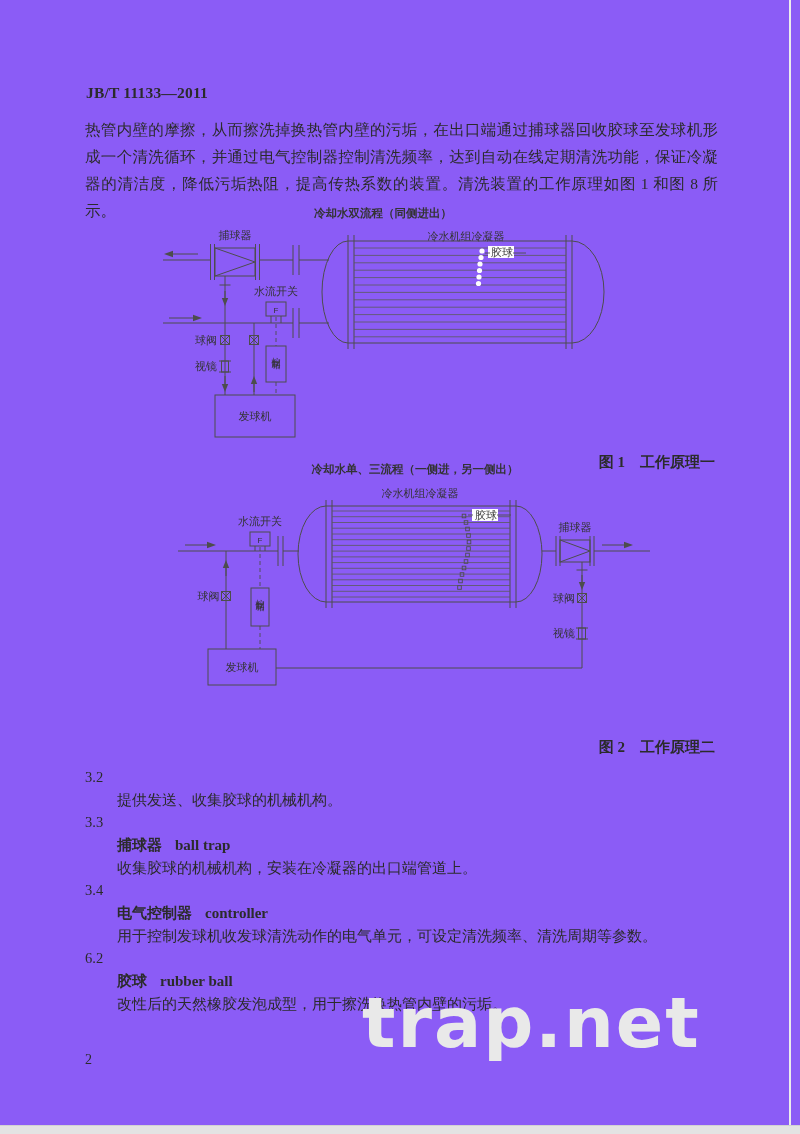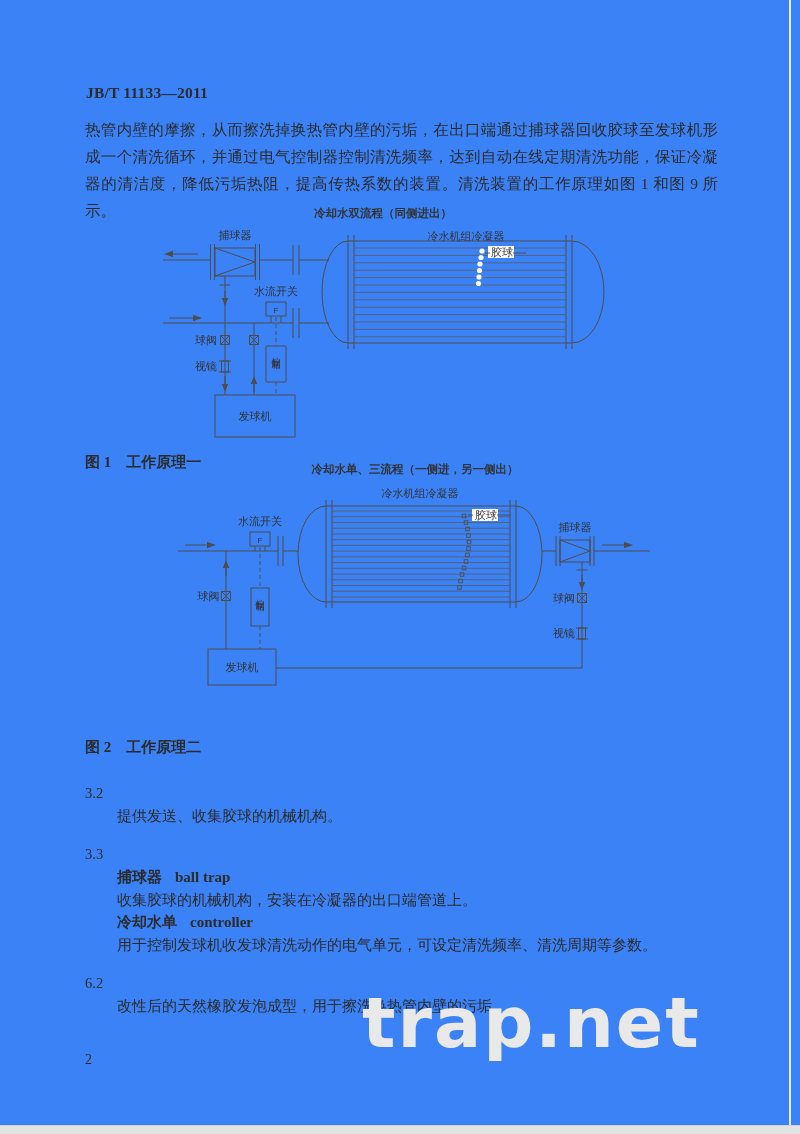--- a/index.html
+++ b/index.html
@@ -1,61 +1,61 @@
 <!DOCTYPE html>
 <html><head>
 <meta charset="utf-8">
 <style>
   html,body{margin:0;padding:0;}
   body{width:800px;height:1134px;position:relative;background:#ffffff;
        font-family:"Liberation Serif","DejaVu Serif",serif;color:#2b2b2b;overflow:hidden;}
-  .page{position:absolute;inset:0;background:#3b82f6;}
+  .page{position:absolute;inset:0;background:#8b5cf6;}
   .std-no{position:absolute;left:86px;top:84px;font-size:15.5px;font-weight:bold;letter-spacing:.2px;}
   .intro{position:absolute;left:85px;top:116px;width:633px;font-size:15.5px;line-height:27px;
          text-align:justify;text-justify:inter-ideograph;}
   .figwrap{position:absolute;}
   .fig1{left:153px;top:203px;}
   .fig2{left:170px;top:461px;}
-  .caption{position:absolute;left:85px;width:630px;text-align:left;font-weight:bold;font-size:15px;}
+  .caption{position:absolute;left:85px;width:630px;text-align:right;font-weight:bold;font-size:15px;}
   .cap1{top:453px;}
   .cap2{top:738px;}
   svg text{font-family:"Liberation Serif","DejaVu Serif",serif;fill:#333;font-size:11px;}
   svg .dtitle{font-size:11.5px;font-weight:bold;}
   svg .dlab{font-size:11px;}
   svg .mid{text-anchor:middle;}
   svg .end{text-anchor:end;}
   svg .vtext{writing-mode:vertical-rl;text-orientation:upright;font-size:9px;letter-spacing:1.5px;}
   svg .fmark{font-size:8px;font-family:"Liberation Sans",sans-serif;}
   svg line,svg path,svg rect,svg polyline{stroke:#4d4d4d;fill:none;stroke-width:1;}
   svg .tube{stroke:#5a5a5a;stroke-width:.8;}
   svg .thin{stroke-width:.9;}
   svg .dash{stroke-dasharray:4 3;}
   svg .head{fill:#4d4d4d;stroke:none;}
   svg .paper{fill:#fdfdfd;stroke:none;}
   .sections{position:absolute;left:85px;top:766px;width:645px;font-size:15px;}
-  .sec-num{height:23px;line-height:23px;font-size:14.5px;margin-top:16px;}
+  .sec-num{height:23px;line-height:23px;font-size:14.5px;}
   .sec-term{margin-left:32px;height:23px;line-height:23px;font-weight:bold;}
   .sec-term .en{margin-left:13px;font-family:"Liberation Serif",serif;}
   .sec-def{margin-left:32px;height:22px;line-height:22px;}
   .pageno{position:absolute;left:85px;top:1052px;font-size:14px;}
   .watermark{position:absolute;left:362px;top:982px;font-size:70px;font-weight:bold;
              font-family:"DejaVu Sans","Liberation Sans",sans-serif;color:#e9e9e9;letter-spacing:2px;
              white-space:nowrap;}
   .bottom-bar{position:absolute;left:0;top:1125px;width:800px;height:9px;background:#e3e3e3;
               border-top:1px solid #d2d2d2;}
   .right-edge{position:absolute;left:789px;top:0;width:2px;height:1134px;background:#ececec;}
 </style>
 </head>
 <body>
 
 <div class="page">
 
   <div class="std-no">JB/T 11133—2011</div>
 
-  <div class="intro">热管内壁的摩擦，从而擦洗掉换热管内壁的污垢，在出口端通过捕球器回收胶球至发球机形成一个清洗循环，并通过电气控制器控制清洗频率，达到自动在线定期清洗功能，保证冷凝器的清洁度，降低污垢热阻，提高传热系数的装置。清洗装置的工作原理如图 1 和图 9 所示。</div>
+  <div class="intro">热管内壁的摩擦，从而擦洗掉换热管内壁的污垢，在出口端通过捕球器回收胶球至发球机形成一个清洗循环，并通过电气控制器控制清洗频率，达到自动在线定期清洗功能，保证冷凝器的清洁度，降低污垢热阻，提高传热系数的装置。清洗装置的工作原理如图 1 和图 8 所示。</div>
 
   <div class="figwrap fig1">
     <svg width="480" height="245" viewBox="0 0 480 245">
       <text class="dtitle mid" x="230" y="14">冷却水双流程（同侧进出）</text>
       <text class="dlab mid" x="313" y="37">冷水机组冷凝器</text>
 
       <g>
         <path d="M195,38 A26,51 0 0 0 195,140"></path>
         <path d="M419,38 A32,51 0 0 1 419,140"></path>
         <line x1="195" y1="38" x2="419" y2="38"></line>
@@ -326,26 +326,30 @@
   <div class="sections">
     <div class="sec-num">3.2</div>
     <div class="sec-def">提供发送、收集胶球的机械机构。</div>
 
     <div class="sec-num">3.3</div>
     <div class="sec-term">
       <span>捕球器</span><span class="en">ball trap</span>
     </div>
     <div class="sec-def">收集胶球的机械机构，安装在冷凝器的出口端管道上。</div>
 
+    <div class="sec-num">3.4</div>
     <div class="sec-term">
-      <span>冷却水单</span><span class="en">controller</span>
+      <span>电气控制器</span><span class="en">controller</span>
     </div>
     <div class="sec-def">用于控制发球机收发球清洗动作的电气单元，可设定清洗频率、清洗周期等参数。</div>
 
     <div class="sec-num">6.2</div>
+    <div class="sec-term">
+      <span>胶球</span><span class="en">rubber ball</span>
+    </div>
     <div class="sec-def">改性后的天然橡胶发泡成型，用于擦洗换热管内壁的污垢。</div>
   </div>
 
   <div class="watermark">trap.net</div>
   <div class="pageno">2</div>
   <div class="right-edge"></div>
   <div class="bottom-bar"></div>
 </div>
 
 </body></html>

